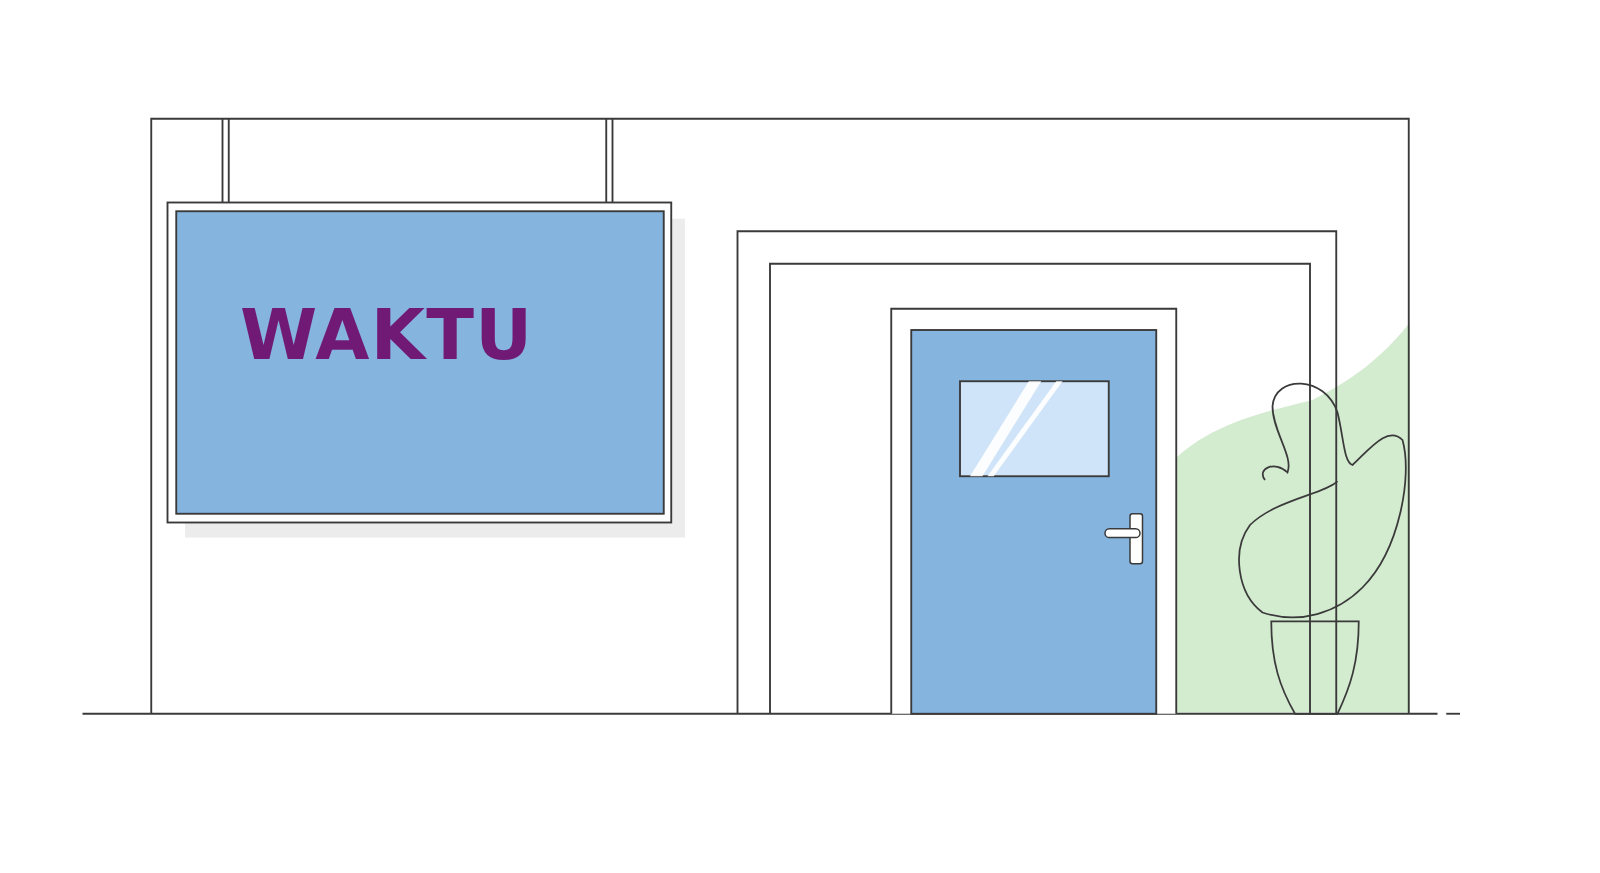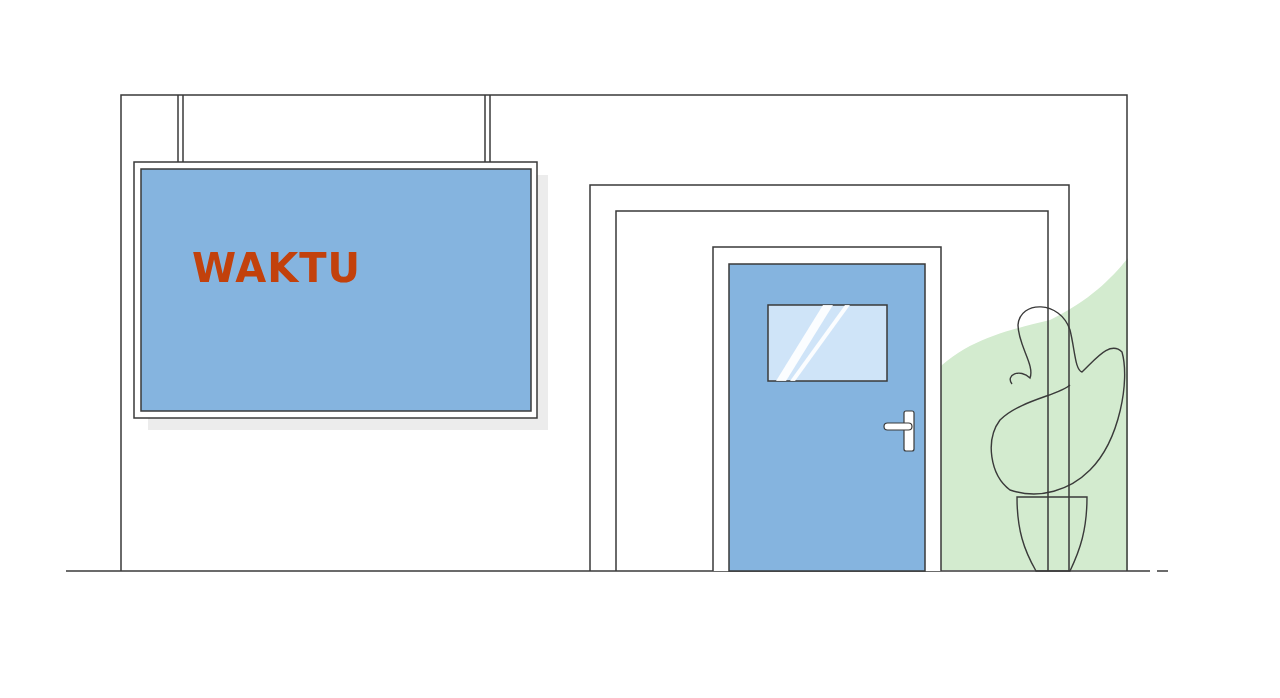--- a/index.html
+++ b/index.html
@@ -3,23 +3,23 @@
 <meta charset="utf-8">
 <style>
   html, body { margin: 0; padding: 0; background: #ffffff; }
   body { width: 1280px; height: 698px; overflow: hidden; position: relative; }
   svg { position: absolute; left: 0; top: 0; }
   .sign-text {
     position: absolute;
     left: 192px; top: 242px;
     font-family: "DejaVu Sans", sans-serif;
     font-weight: bold;
-    font-size: 40px;
+    font-size: 56px;
     line-height: 53px;
-    color: #c2410c;
+    color: #701a75;
     letter-spacing: 1px;
   }
   .sign-text span { display: block; }
 </style>
 </head>
 <body>
 
 <svg width="1280" height="698" viewBox="0 0 1280 698">
 
   <path d="M928 570 L928 380 C960 340 1010 330 1050 320 C1090 300 1110 280 1128 258 L1128 570 Z" fill="#d3ebcf"></path>

